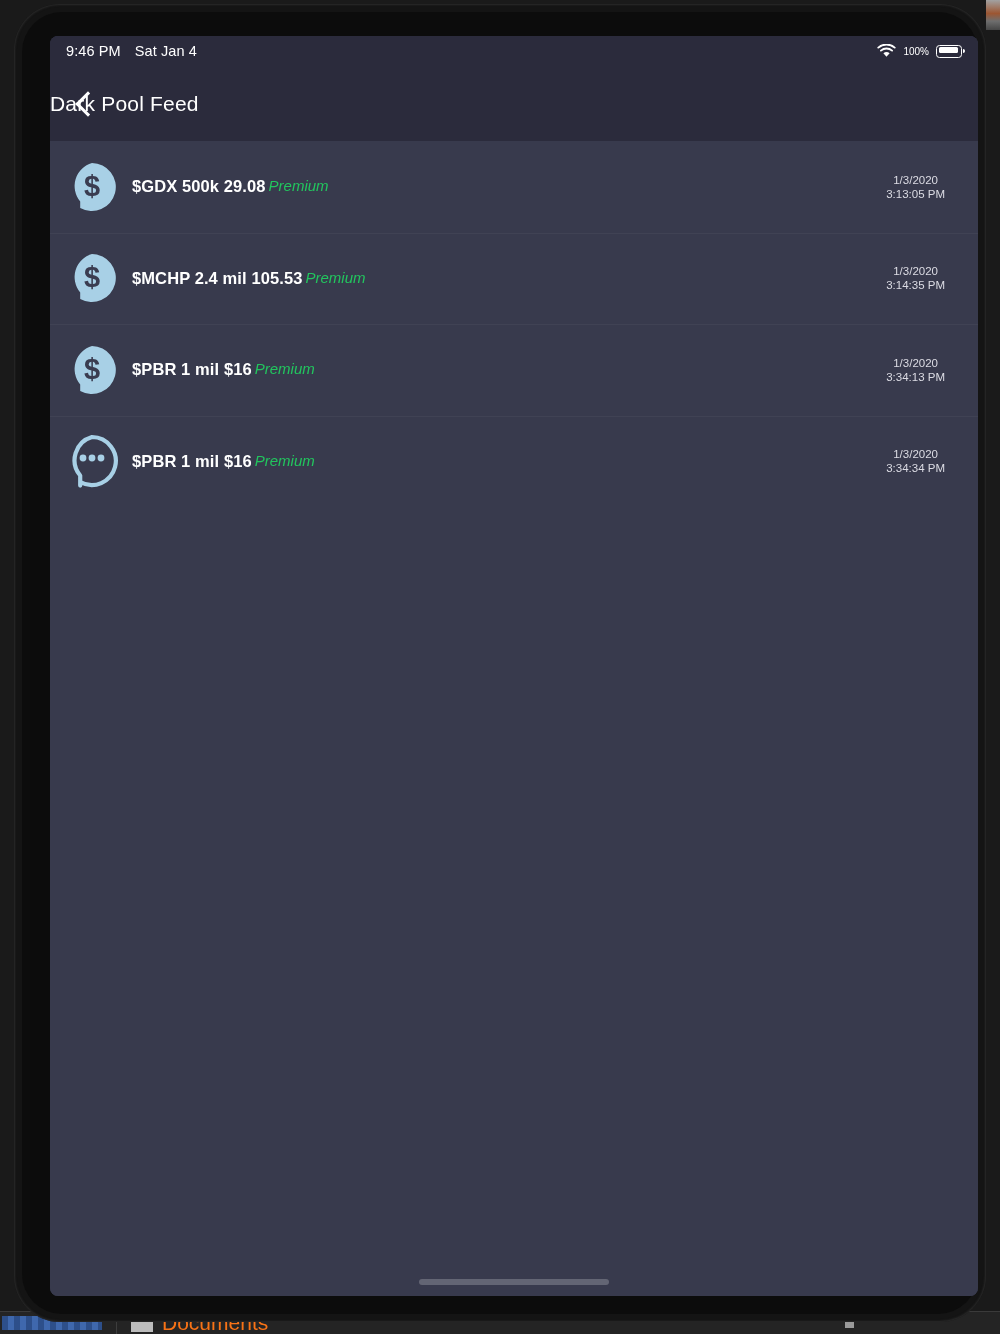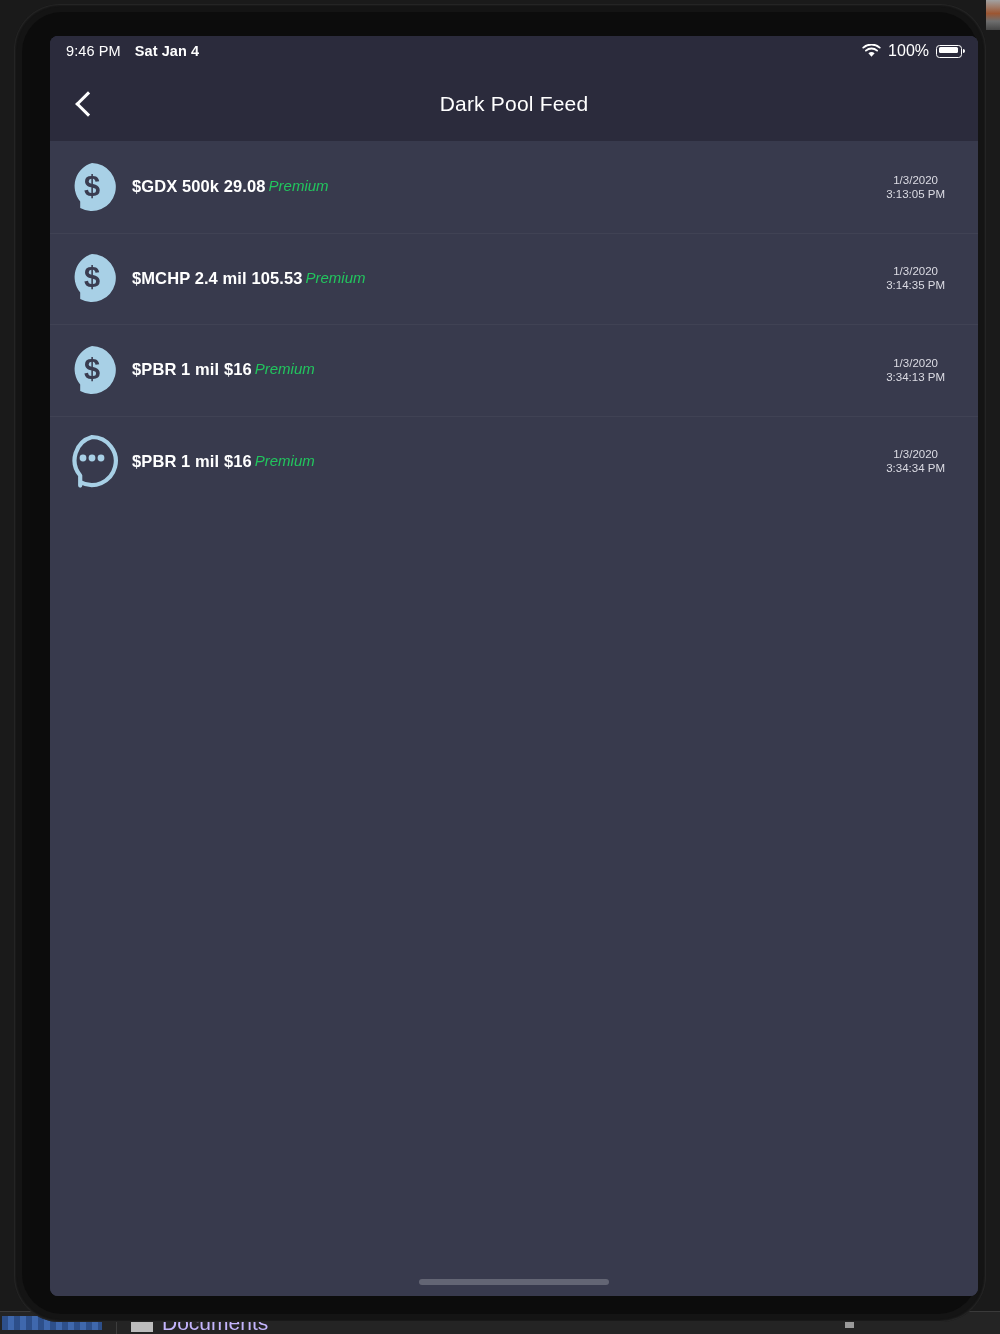--- a/index.html
+++ b/index.html
@@ -78,21 +78,21 @@
     background: #bdbdbd;
   }
   .tb-folder-icon::after {
     content: "";
     position: absolute;
     left: 0; top: 0;
     width: 10px; height: 4px;
     background: #bdbdbd;
   }
   .tb-label {
-    color: #c4b5fd;
+    color: #f97316;
     font-size: 21px;
     white-space: nowrap;
     line-height: 22px;
   }
   .tb-dot {
     position: absolute;
     left: 845px;
     bottom: 6px;
     width: 9px;
     height: 7px;
@@ -151,22 +151,22 @@
     align-items: center;
     justify-content: space-between;
     padding: 0 16px;
     box-sizing: border-box;
     color: #ffffff;
     font-size: 14.5px;
   }
   .sb-left { display: flex; align-items: center; gap: 14px; }
   .sb-right { display: flex; align-items: center; gap: 7px; }
   .sb-time { font-weight: 500; letter-spacing: .1px; }
-  .sb-date { font-weight: 700; letter-spacing: .1px; }
-  .sb-batt-pct { font-weight: 500; font-size: 16px; }
+  .sb-date { font-weight: 400; letter-spacing: .1px; }
+  .sb-batt-pct { font-weight: 500; font-size: 10px; }
 
   .wifi-icon { display: block; }
   .battery-icon {
     position: relative;
     width: 26px;
     height: 13px;
     border: 1.6px solid #ffffff;
     border-radius: 3.5px;
     box-sizing: border-box;
   }
@@ -192,21 +192,20 @@
 
   
   .navbar {
     position: absolute;
     left: 0; top: 30px;
     width: 928px;
     height: 75px;
     background: #2b2b3c;
     display: flex;
     align-items: center;
-    justify-content: center;
   }
   .nav-title {
     color: #ffffff;
     font-size: 21px;
     font-weight: 400;
     letter-spacing: .2px;
   }
   .back-btn {
     position: absolute;
     left: 6px;

